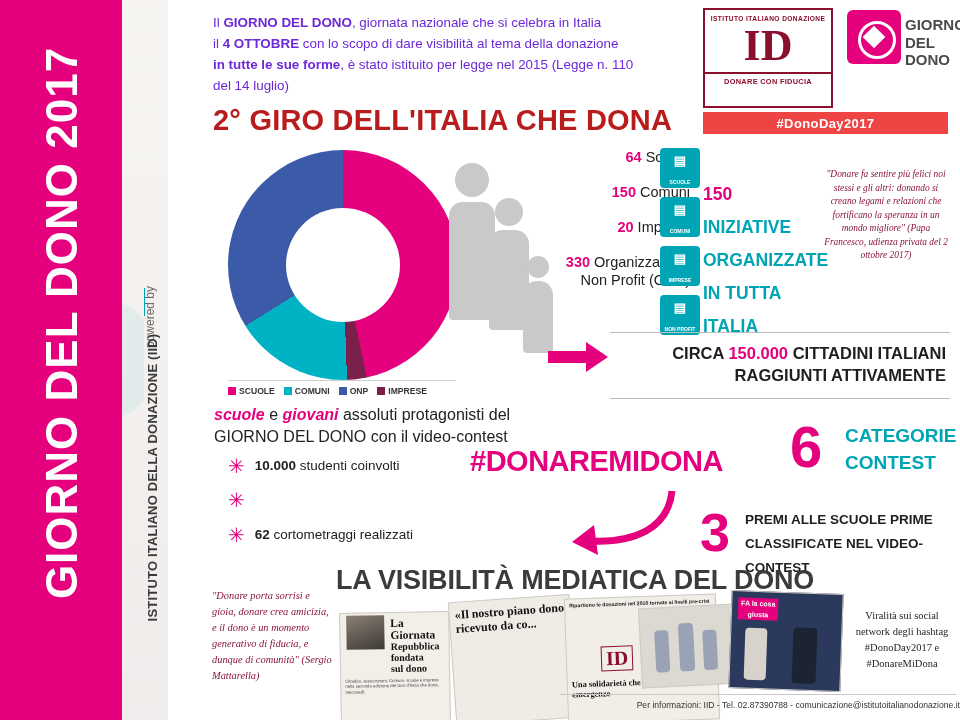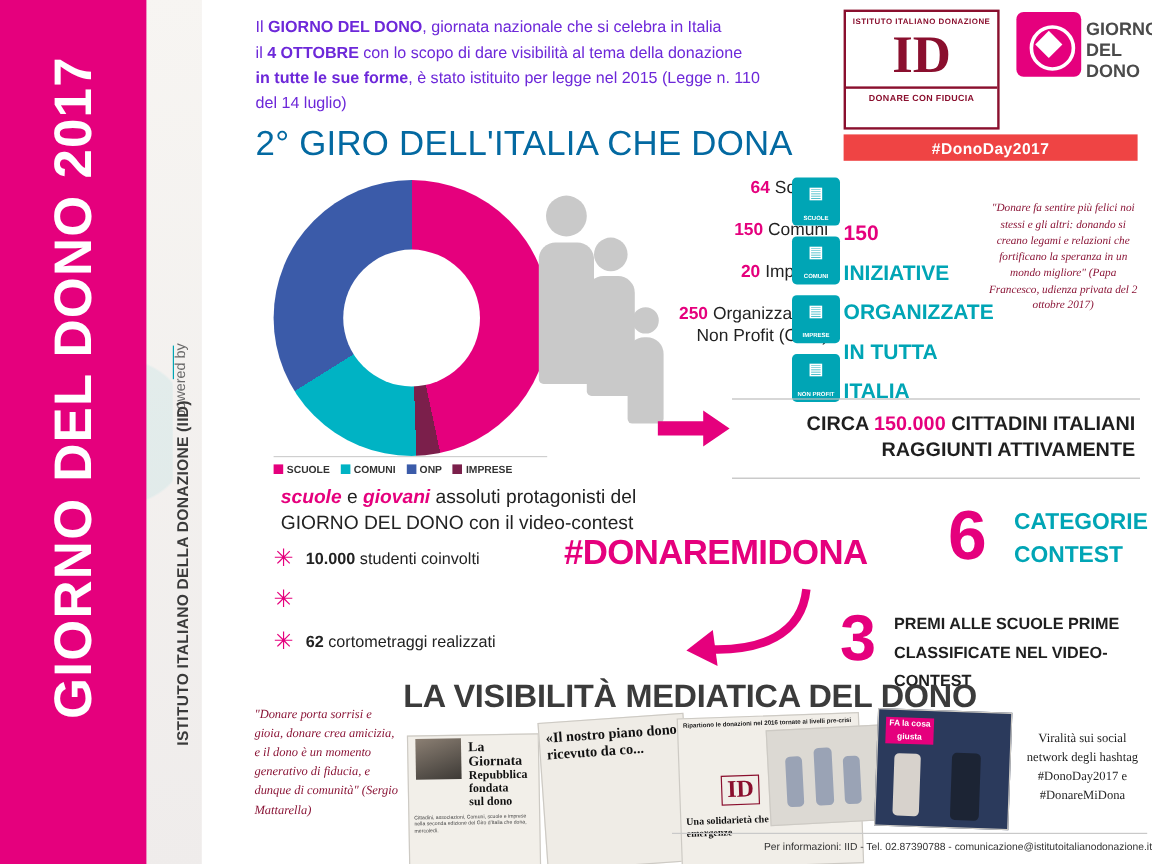--- a/index.html
+++ b/index.html
@@ -93,21 +93,21 @@
   #gdd-logo .t2{position:absolute;left:62px;top:26px;font-size:15px;font-weight:bold;color:#4a4a4a;line-height:17px;}
   #hashtag-bar{
     position:absolute;left:703px;top:112px;width:245px;height:22px;
     background:#ef4444;color:#fff;font-size:13px;font-weight:bold;
     display:flex;align-items:center;justify-content:center;letter-spacing:.4px;
   }
 
   
   #headline{
     position:absolute;left:213px;top:104px;width:500px;
-    font-size:29px;font-weight:normal;color:#0369a1;letter-spacing:.2px;
+    font-size:29px;font-weight:bold;color:#b91c1c;letter-spacing:.2px;
   }
 
   
   #donut-wrap{position:absolute;left:228px;top:150px;width:240px;height:240px;}
   #donut{
     width:230px;height:230px;border-radius:50%;
     background:conic-gradient(
       #e5007d 0deg 168deg,
       #7b1f4b 168deg 178deg,
       #00b3c4 178deg 238deg,
@@ -165,21 +165,21 @@
   
   #arrow1{position:absolute;left:548px;top:340px;width:62px;height:34px;}
   #cittadini{
     position:absolute;left:616px;top:342px;width:330px;
     font-size:16.5px;font-weight:bold;color:#1f1f1f;line-height:22px;text-align:right;
   }
   #cittadini .n{color:#e5007d;}
 
   
   #scuole-head{
-    position:absolute;left:234px;top:404px;width:330px;
+    position:absolute;left:214px;top:404px;width:330px;
     font-size:16px;color:#222;line-height:22px;
   }
   #scuole-head .pink-i{color:#e5007d;font-style:italic;font-weight:bold;}
   #scuole-head .l2{font-size:16px;}
   #bullets{position:absolute;left:228px;top:458px;width:300px;}
   .bullet{display:flex;align-items:center;margin-bottom:20px;font-size:13.5px;color:#222;}
   .bullet .star{color:#e5007d;font-size:20px;margin-right:10px;line-height:14px;}
   .bullet .v{font-weight:bold;}
 
   
@@ -302,21 +302,21 @@
   <div class="person p-head" style="left:40px;top:38px;width:28px;height:28px;"></div>
   <div class="person p-body" style="left:34px;top:70px;width:40px;height:100px;"></div>
   <div class="person p-head" style="left:72px;top:96px;width:22px;height:22px;"></div>
   <div class="person p-body" style="left:68px;top:121px;width:30px;height:72px;"></div>
 </div>
 
 <div id="stats">
   <div class="row"><span class="num">64</span> <span>Scuole</span></div>
   <div class="row"><span class="num">150</span> <span>Comuni</span></div>
   <div class="row"><span class="num">20</span> <span>Imprese</span></div>
-  <div class="row two"><span class="num">250</span> <span>Organizzazioni</span><br><span>Non Profit (ONP)</span></div>
+  <div class="row two"><span class="num">330</span> <span>Organizzazioni</span><br><span>Non Profit (ONP)</span></div>
 </div>
 <div id="badges">
   <div class="badge">
       <span class="glyph">▤</span>
       <span>SCUOLE</span>
     </div>
   <div class="badge">
       <span class="glyph">▤</span>
       <span>COMUNI</span>
     </div>

